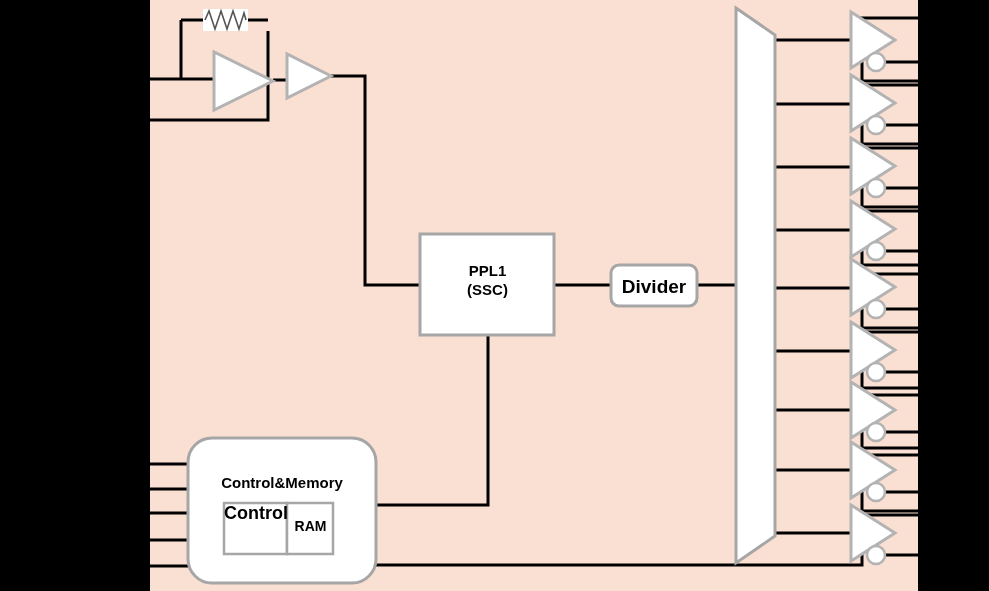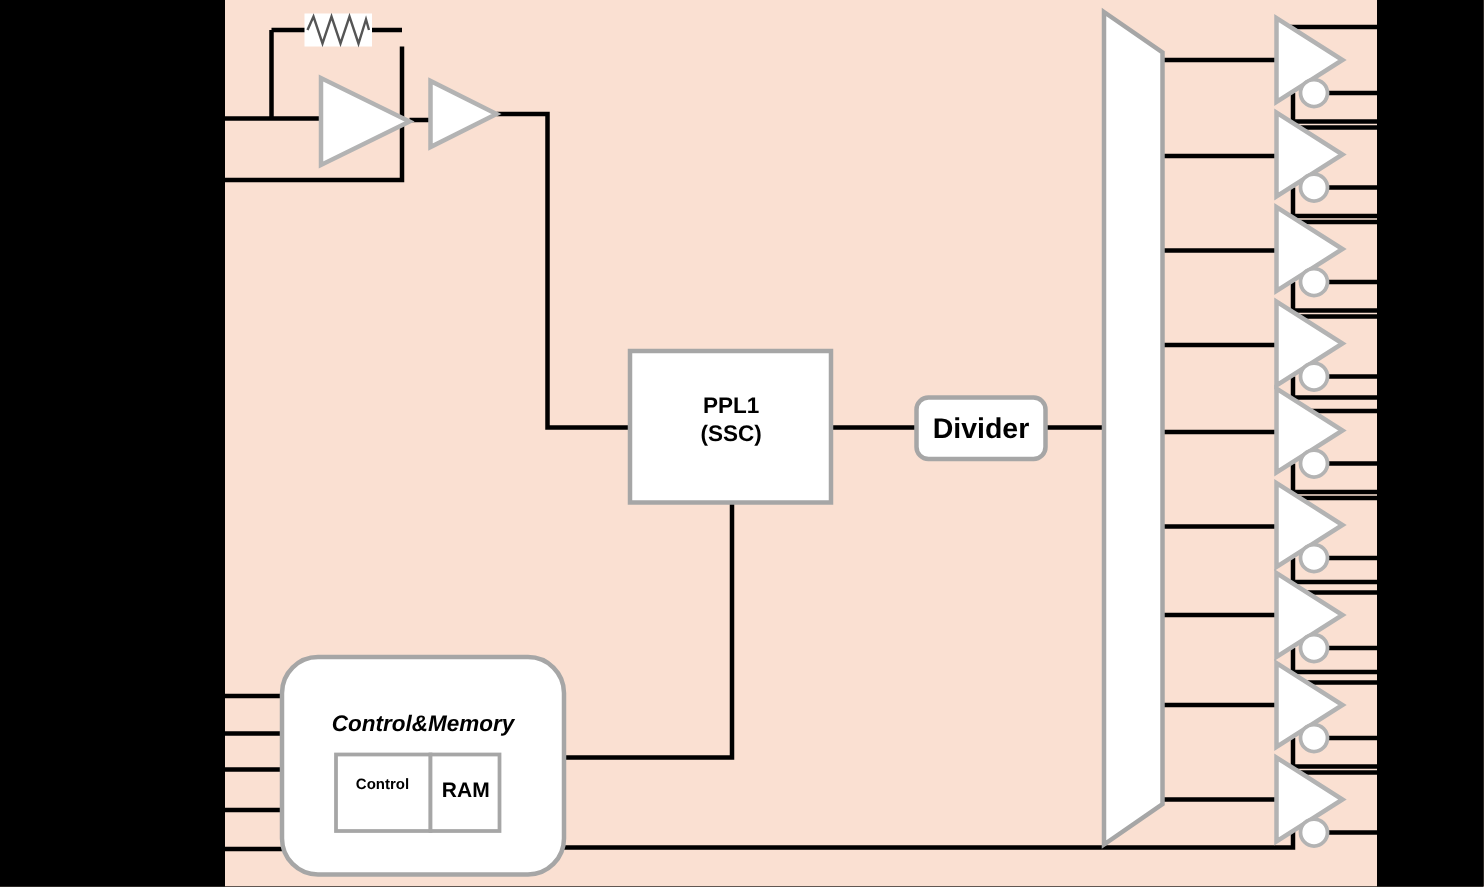--- a/index.html
+++ b/index.html
@@ -48,25 +48,24 @@
     left: 421px; top: 262px; width: 133px;
     font-size: 15px;
   }
   #divider-label {
     left: 612px; top: 275px; width: 84px;
     font-size: 19px;
   }
   #cm-label {
     left: 190px; top: 474px; width: 184px;
     font-size: 15px;
-    font-style: italic;
   }
   #control-label {
-    left: 224px; top: 518px; width: 62px;
-    font-size: 10px;
+    left: 224px; top: 502px; width: 62px;
+    font-size: 18px;
   }
   #ram-label {
     left: 288px; top: 518px; width: 45px;
     font-size: 14px;
     text-align: center;
   }
 </style>
 </head>
 <body>
 

